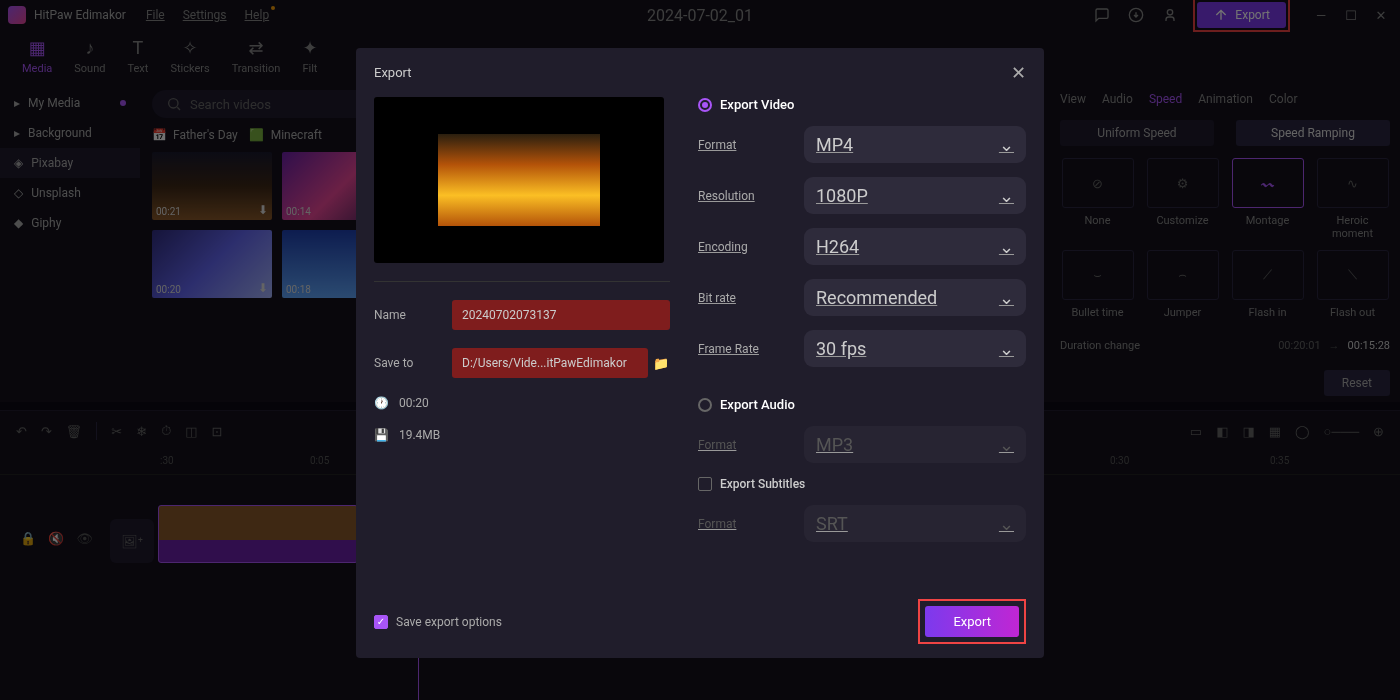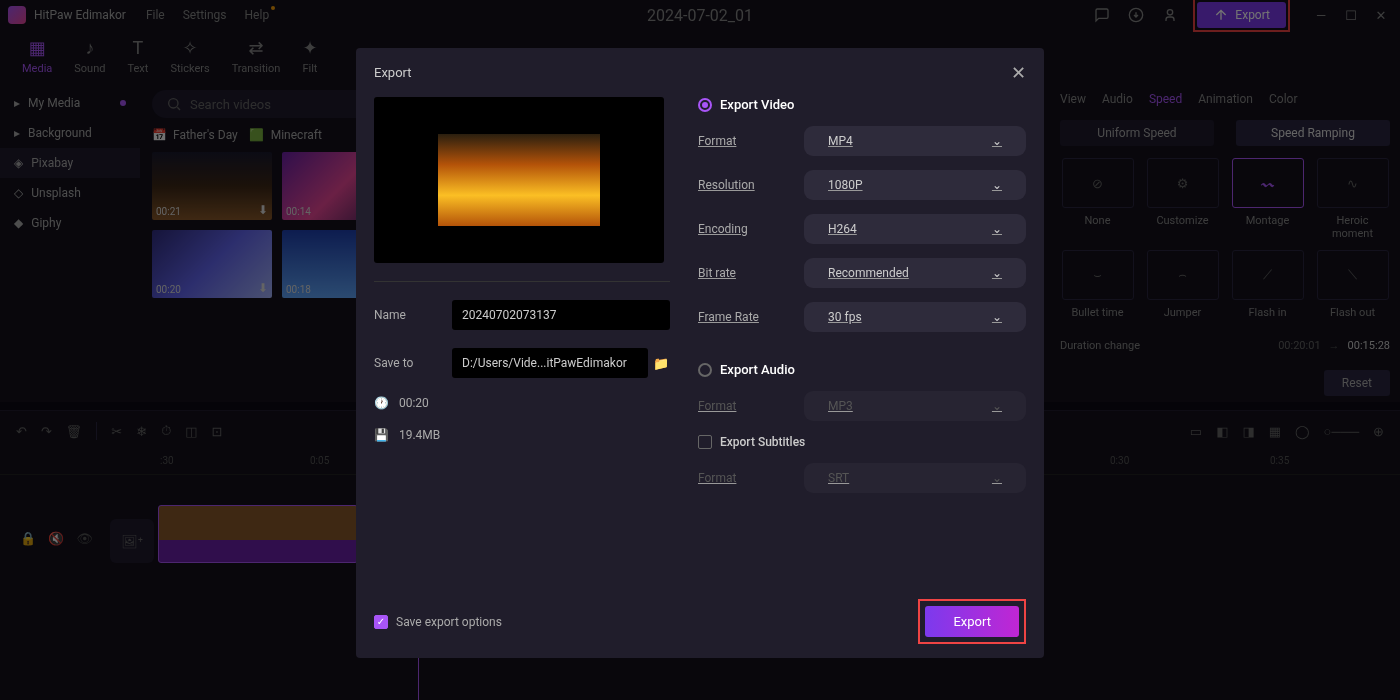--- a/index.html
+++ b/index.html
@@ -1,20 +1,20 @@
 <!DOCTYPE html>
 <html><head>
 <meta charset="utf-8">
 <style>
 * { margin: 0; padding: 0; box-sizing: border-box; font-family: -apple-system, BlinkMacSystemFont, "Segoe UI", Roboto, sans-serif; }
 body { background: #0d0b14; color: #999; width: 1400px; height: 700px; overflow: hidden; font-size: 13px; position: relative; }
 .top-bar { height: 30px; display: flex; align-items: center; padding: 0 8px; background: #14111c; }
 .app-logo { width: 18px; height: 18px; background: linear-gradient(135deg,#a855f7,#ec4899); border-radius: 4px; margin-right: 8px; }
 .app-title { color: #aaa; font-size: 12px; margin-right: 20px; }
-.menu-item { color: #888; font-size: 12px; margin-right: 18px; cursor: pointer; position: relative; }
+.menu-item { color: #888; font-size: 12px; margin-right: 18px; cursor: pointer; position: relative; text-decoration: underline; }
 .menu-dot::after { content: ""; position: absolute; top: -2px; right: -6px; width: 4px; height: 4px; background: #f59e0b; border-radius: 50%; }
 .doc-title { position: absolute; left: 50%; transform: translateX(-50%); color: #888; font-size: 16px; }
 .top-right { margin-left: auto; display: flex; align-items: center; gap: 12px; }
 .icon-btn { width: 22px; height: 22px; display: flex; align-items: center; justify-content: center; color: #888; cursor: pointer; }
 .export-top-btn { background: #7c3aed; color: #fff; padding: 5px 16px; border-radius: 3px; display: flex; align-items: center; gap: 6px; font-size: 12px; cursor: pointer; }
 .export-highlight { border: 2px solid #ef4444; padding: 2px; }
 .win-controls { display: flex; gap: 8px; margin-left: 8px; }
 .tabs-row { height: 52px; background: #14111c; display: flex; align-items: center; padding: 0 12px; gap: 2px; }
 .tab-item { display: flex; flex-direction: column; align-items: center; gap: 4px; padding: 4px 10px; color: #888; cursor: pointer; font-size: 11px; }
 .tab-item.active { color: #a855f7; }
@@ -66,30 +66,30 @@
 .modal-backdrop { position: absolute; inset: 0; background: rgba(0,0,0,0.55); }
 .modal { position: absolute; left: 356px; top: 48px; width: 688px; height: 610px; background: #201d2b; border-radius: 4px; display: flex; flex-direction: column; }
 .modal-header { display: flex; align-items: center; padding: 14px 18px; color: #ccc; font-size: 13px; }
 .modal-close { margin-left: auto; cursor: pointer; font-size: 18px; color: #aaa; }
 .modal-body { display: flex; padding: 0 18px; gap: 28px; flex: 1; }
 .modal-left { width: 296px; }
 .preview-box { width: 290px; height: 166px; background: #000; border-radius: 3px; display: flex; align-items: center; justify-content: center; }
 .preview-img { width: 162px; height: 92px; background: linear-gradient(180deg,#2a1f0f,#b45309,#fbbf24,#b45309); }
 .modal-field { display: flex; align-items: center; margin-top: 18px; gap: 0; }
 .modal-label { width: 78px; color: #aaa; font-size: 12px; }
-.modal-input { flex: 1; background: #000000; border-radius: 3px; padding: 8px 10px; color: #ccc; font-size: 12px; border: none; }
+.modal-input { flex: 1; background: #7f1d1d; border-radius: 3px; padding: 8px 10px; color: #ccc; font-size: 12px; border: none; }
 .meta-row { display: flex; align-items: center; gap: 10px; margin-top: 18px; color: #aaa; font-size: 12px; }
 .modal-right { flex: 1; }
 .radio-row { display: flex; align-items: center; gap: 8px; color: #fff; font-size: 13px; font-weight: 500; margin-bottom: 14px; }
 .radio { width: 14px; height: 14px; border: 2px solid #a855f7; border-radius: 50%; display: flex; align-items: center; justify-content: center; }
 .radio.checked::after { content: ""; width: 6px; height: 6px; background: #a855f7; border-radius: 50%; }
 .radio.unchecked { border-color: #666; }
 .export-field { display: flex; align-items: center; margin-bottom: 14px; text-decoration: underline; }
 .export-label { width: 106px; color: #aaa; font-size: 12px; }
-.export-select { flex: 1; background: #2e2b3b; border-radius: 9px; padding: 8px 24px; color: #ccc; font-size: 12px; display: flex; align-items: center; justify-content: space-between; cursor: pointer; }
+.export-select { flex: 1; background: #2e2b3b; border-radius: 9px; padding: 8px 12px; color: #ccc; font-size: 18px; display: flex; align-items: center; justify-content: space-between; cursor: pointer; }
 .export-select.disabled { background: #272432; color: #555; }
 .checkbox-row { display: flex; align-items: center; gap: 8px; color: #aaa; font-size: 12px; margin-bottom: 14px; }
 .checkbox { width: 14px; height: 14px; border: 1.5px solid #666; border-radius: 2px; }
 .modal-footer { display: flex; align-items: center; padding: 14px 18px; }
 .save-opts { display: flex; align-items: center; gap: 8px; color: #aaa; font-size: 12px; }
 .checkbox.checked { background: #a855f7; border-color: #a855f7; display: flex; align-items: center; justify-content: center; color: #fff; font-size: 10px; }
 .export-btn-highlight { margin-left: auto; border: 2px solid #ef4444; padding: 5px; }
 .export-btn { background: linear-gradient(90deg,#7c3aed,#c026d3); color: #fff; padding: 8px 28px; border-radius: 3px; font-size: 13px; cursor: pointer; }
 svg { width: 16px; height: 16px; }
 .sep { width: 1px; height: 18px; background: #2a2640; }

